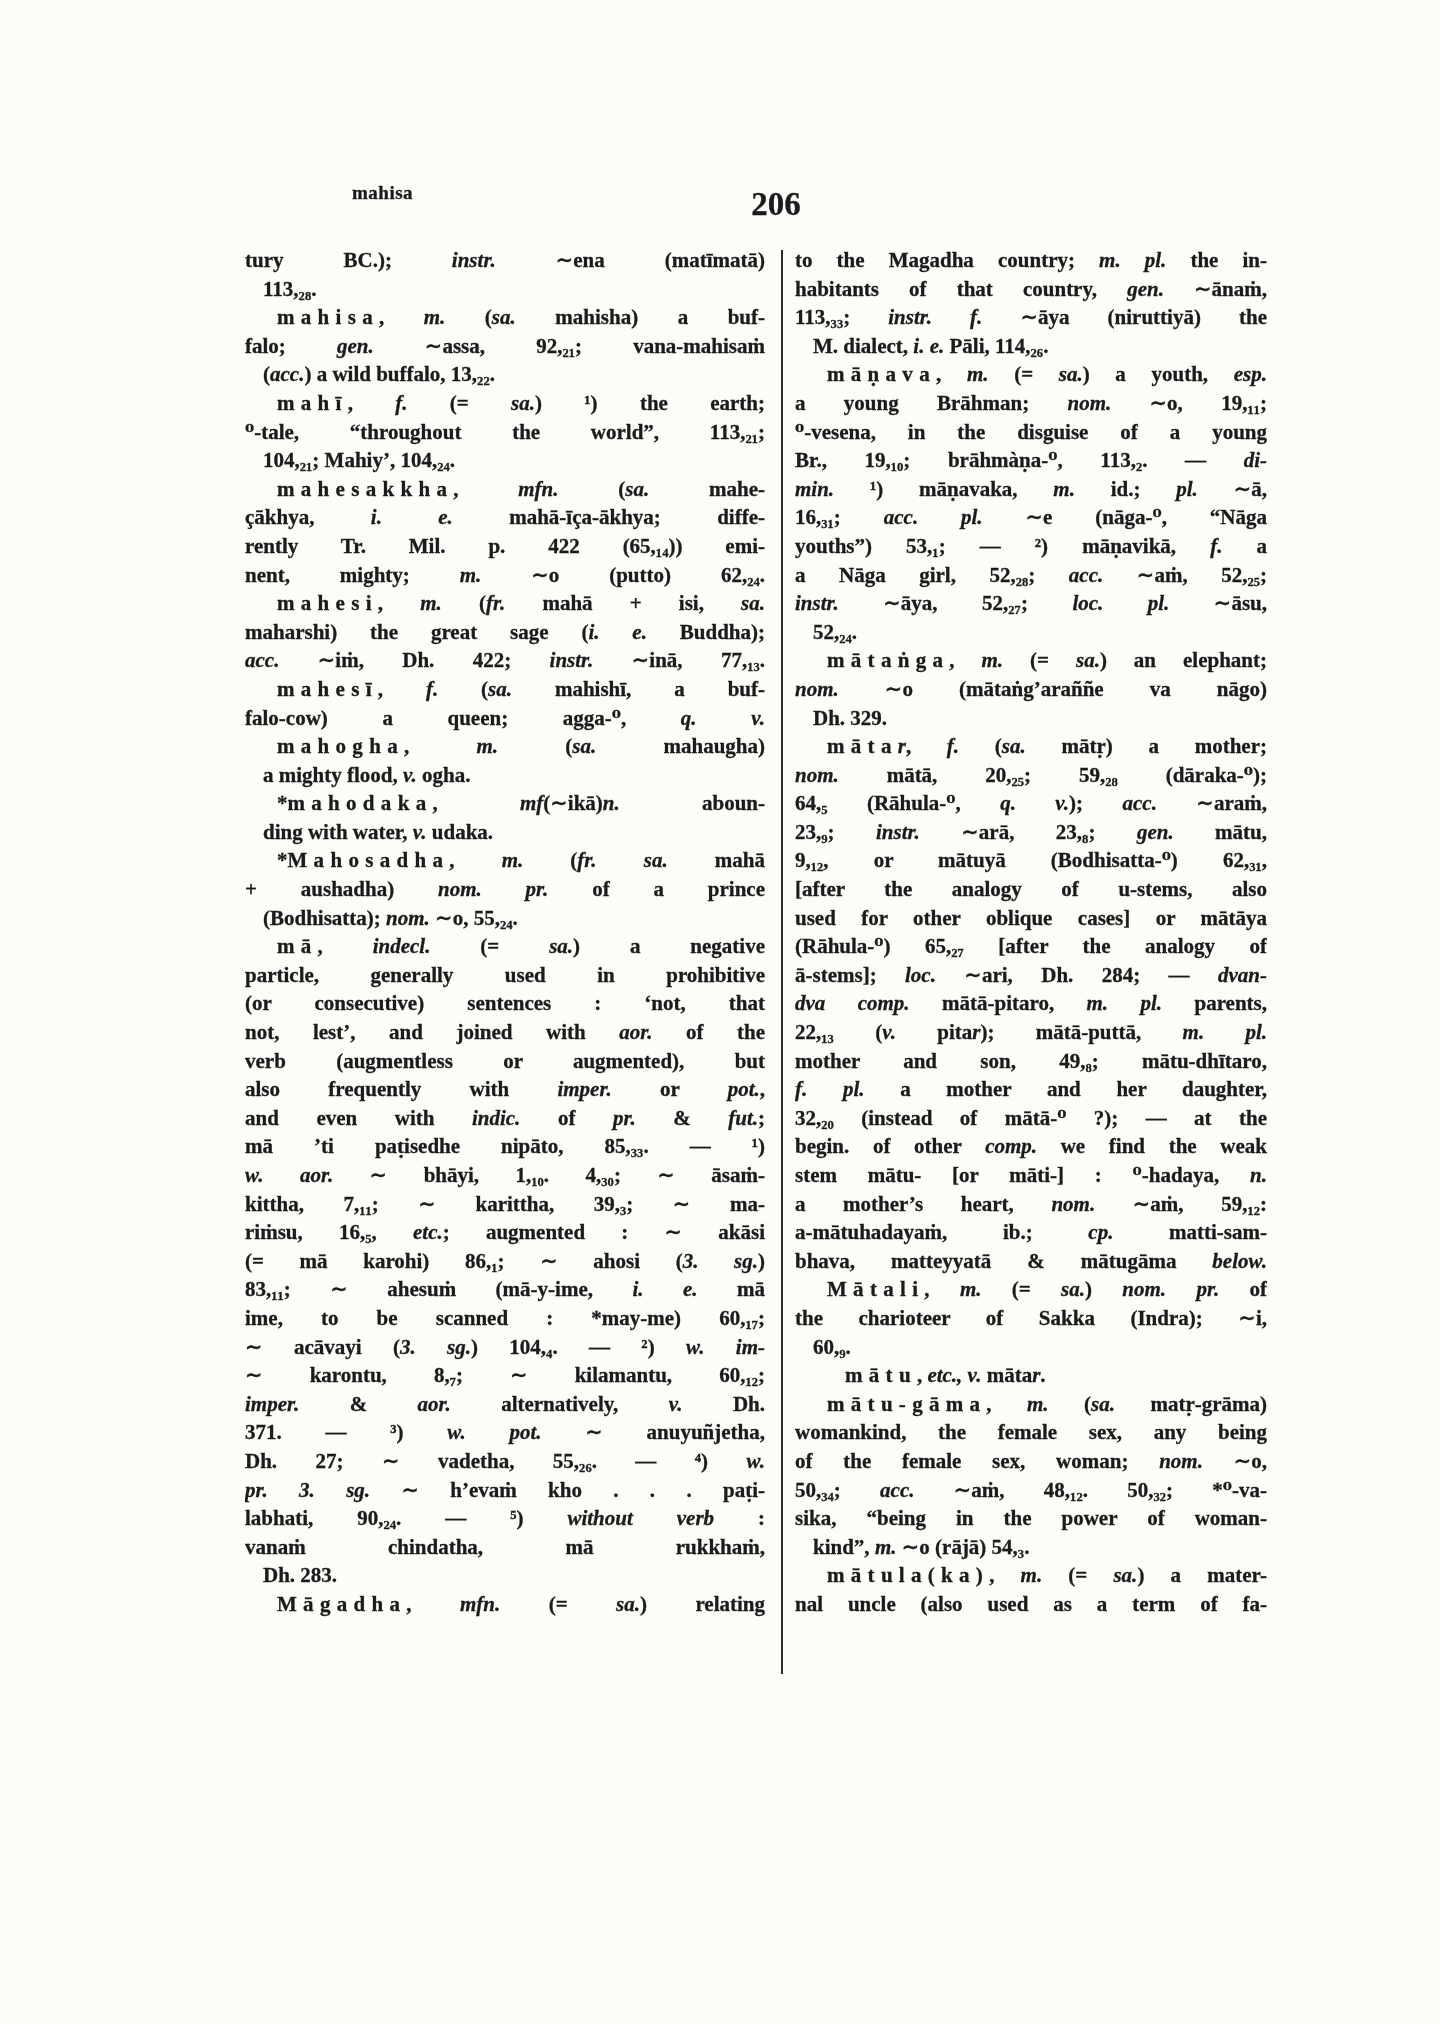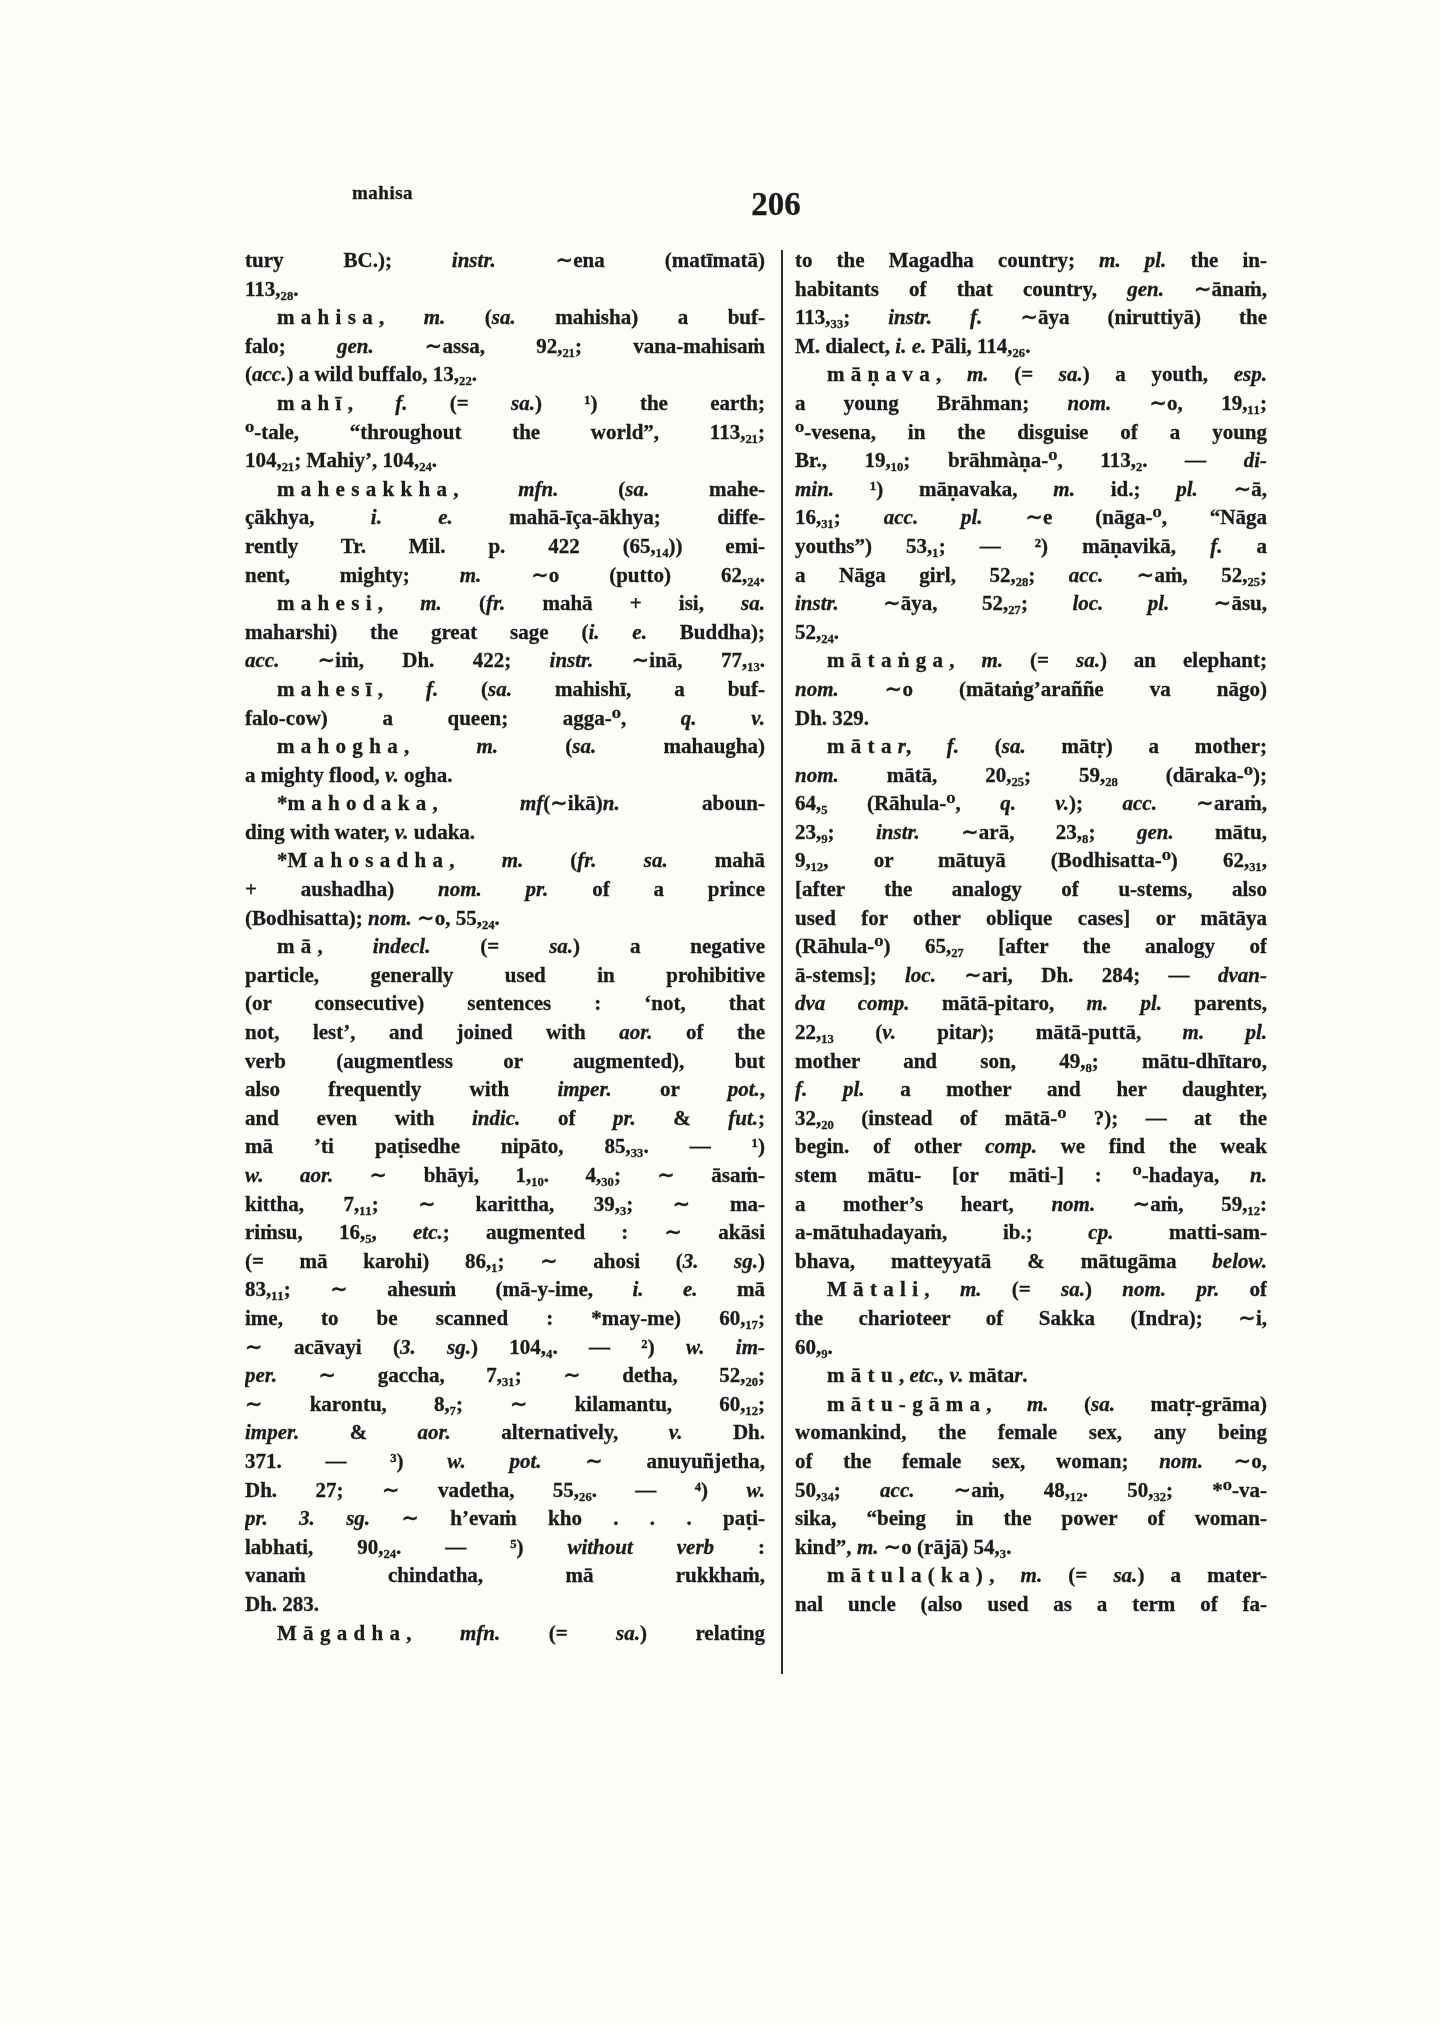--- a/index.html
+++ b/index.html
@@ -20,21 +20,21 @@
     text-align:center;font-size:33px;font-weight:bold;
   }
   .col{position:absolute;top:246px;font-weight:bold;}
   #col-left{left:245px;width:520px;}
   #col-right{left:795px;width:472px;}
   .line{
     height:28.6px;line-height:28.6px;font-size:21px;
     text-align:justify;text-align-last:justify;
     overflow:hidden;
   }
-  .line.end{text-align-last:left;}
+  .line.end{text-align-last:left;margin-left:18px;}
   .line.ind{padding-left:32px;}
   .line i{font-style:italic;}
   .sp{letter-spacing:0.30em;}
   .divider{
     position:absolute;left:781px;top:250px;width:2px;height:1424px;
     background:#2b2b2b;
   }
 </style>
 </head>
 <body>
@@ -76,21 +76,20 @@
       <div class="line">also frequently with <i>imper.</i> or <i>pot.</i>,</div>
       <div class="line">and even with <i>indic.</i> of <i>pr.</i> &amp; <i>fut.</i>;</div>
       <div class="line">mā ’ti paṭisedhe nipāto, 85,₃₃. — ¹)</div>
       <div class="line"><i>w. aor.</i> ∼ bhāyi, 1,₁₀. 4,₃₀; ∼ āsaṁ-</div>
       <div class="line">kittha, 7,₁₁; ∼ karittha, 39,₃; ∼ ma-</div>
       <div class="line">riṁsu, 16,₅, <i>etc.</i>; augmented : ∼ akāsi</div>
       <div class="line">(= mā karohi) 86,₁; ∼ ahosi (<i>3. sg.</i>)</div>
       <div class="line">83,₁₁; ∼ ahesuṁ (mā-y-ime, <i>i. e.</i> mā</div>
       <div class="line">ime, to be scanned : *may-me) 60,₁₇;</div>
       <div class="line">∼ acāvayi (<i>3. sg.</i>) 104,₄. — ²) <i>w. im-</i></div>
-      <div class="line"><i>per.</i> ∼ gaccha, 7,₃₁; ∼ detha, 52,₂₀;</div>
       <div class="line">∼ karontu, 8,₇; ∼ kilamantu, 60,₁₂;</div>
       <div class="line"><i>imper.</i> &amp; <i>aor.</i> alternatively, <i>v.</i> Dh.</div>
       <div class="line">371. — ³) <i>w. pot.</i> ∼ anuyuñjetha,</div>
       <div class="line">Dh. 27; ∼ vadetha, 55,₂₆. — ⁴) <i>w.</i></div>
       <div class="line"><i>pr. 3. sg.</i> ∼ h’evaṁ kho . . . paṭi-</div>
       <div class="line">labhati, 90,₂₄. — ⁵) <i>without verb</i> :</div>
       <div class="line">vanaṁ chindatha, mā rukkhaṁ,</div>
       <div class="line end">Dh. 283.</div>
       <div class="line ind"><span class="sp">Māgadha</span>, <i>mfn.</i> (= <i>sa.</i>) relating</div>
     </div>

